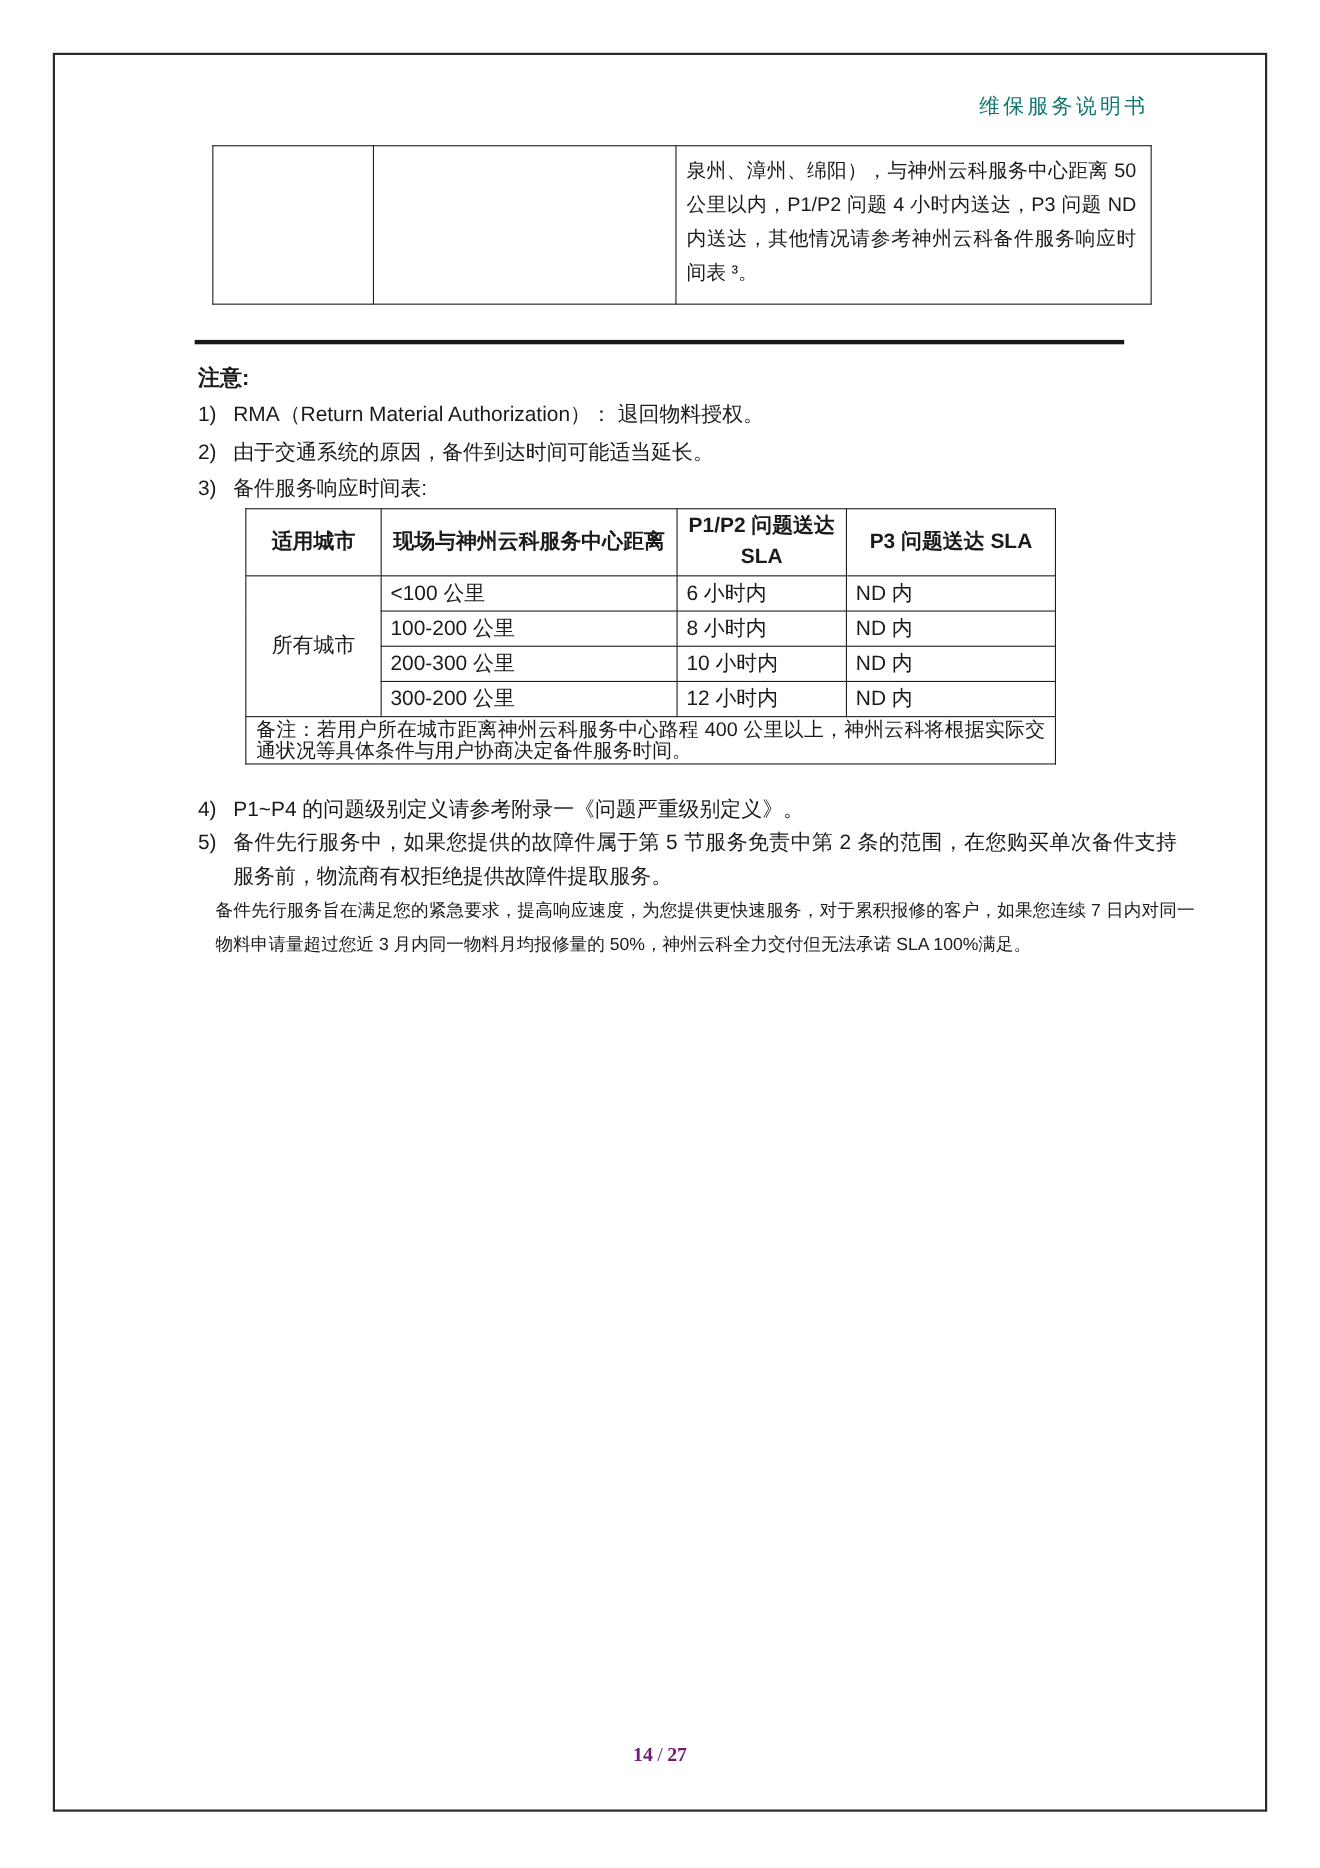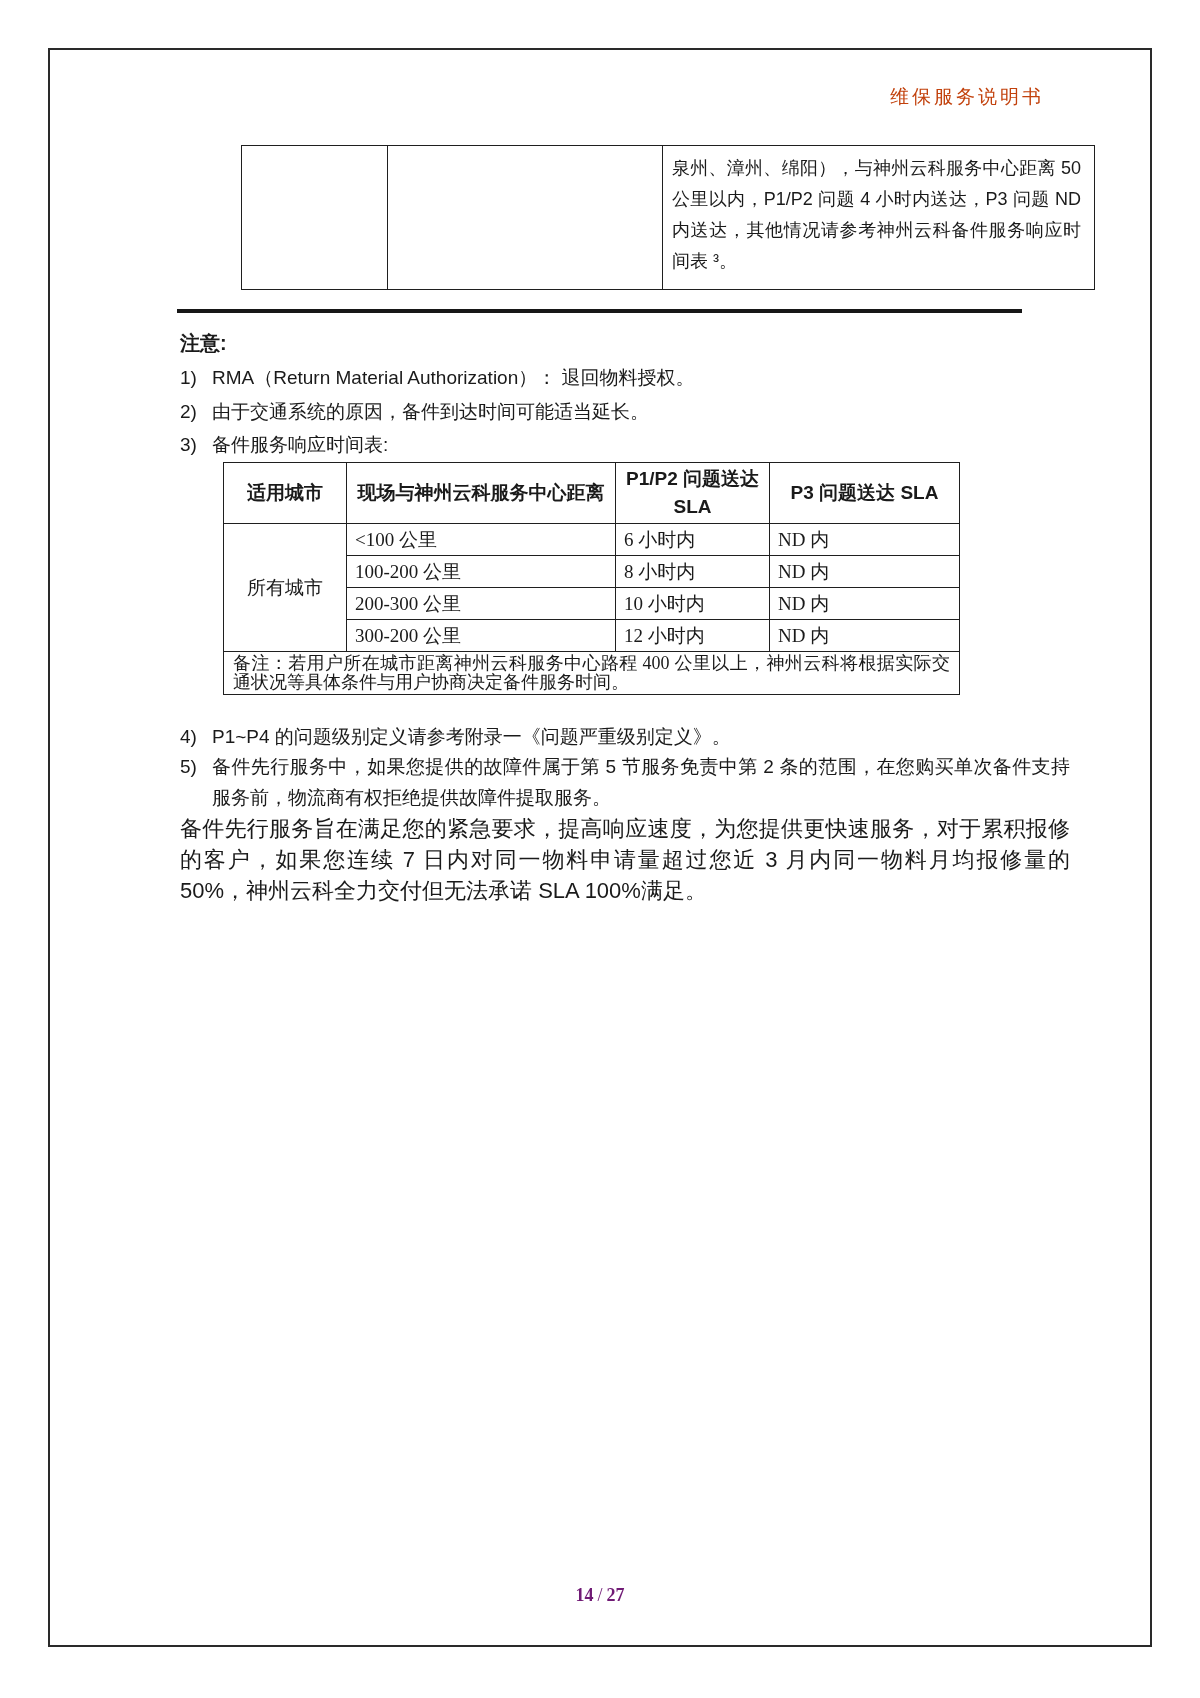--- a/index.html
+++ b/index.html
@@ -1,22 +1,22 @@
 <!DOCTYPE html>
 <html lang="zh"><head>
 <meta charset="utf-8">
 <style>
   html,body{margin:0;padding:0;background:#ffffff;}
   .page{position:relative;width:1200px;height:1698px;background:#ffffff;overflow:hidden;
         font-family:"Liberation Sans","DejaVu Sans",sans-serif;color:#1a1a1a;}
   .frame{position:absolute;left:48px;top:48px;width:1100px;height:1595px;border:2px solid #2a2a2a;}
   .doc-title{position:absolute;left:890px;top:84px;font-family:"Liberation Serif","DejaVu Serif",serif;
-             font-size:19px;letter-spacing:3px;color:#c2410c;}
+             font-size:19px;letter-spacing:3px;color:#0f766e;}
   
-  .cont-table{position:absolute;left:193px;top:145px;border-collapse:collapse;table-layout:fixed;margin-left:48px;}
+  .cont-table{position:absolute;left:193px;top:132px;border-collapse:collapse;table-layout:fixed;}
   .cont-table td{border:1.5px solid #1f1f1f;vertical-align:top;}
   .cont-table .c1{width:143px;}
   .cont-table .c2{width:272px;}
   .cont-table .c3{width:429px;height:141px;}
   .cellp{padding:6px 12px 6px 8px;font-size:18px;line-height:31px;text-align:justify;}
   
   .thick-rule{position:absolute;left:177px;top:309px;width:845px;height:4px;background:#171717;}
   .notes-heading{position:absolute;left:180px;top:330px;font-size:20px;font-weight:bold;}
   
   .note-item{position:absolute;left:180px;width:890px;font-size:19px;}
@@ -25,25 +25,25 @@
   .li1{top:361px;line-height:34px;}
   .li2{top:395px;line-height:34px;}
   .li3{top:428px;line-height:34px;}
   .li4{top:720px;line-height:34px;}
   .li5{top:751px;line-height:31px;}
   
   .sla-table{position:absolute;left:223px;top:462px;border-collapse:collapse;table-layout:fixed;font-size:19px;}
   .sla-table th,.sla-table td{border:1.5px solid #1f1f1f;}
   .sla-table th{font-weight:bold;text-align:center;vertical-align:middle;line-height:28px;padding:2px 6px;height:56px;}
   .sla-table .w1{width:110px;margin-top:12px;} .sla-table .w2{width:256px;margin-top:16px;} .sla-table .w3{width:141px;} .sla-table .w4{width:177px;}
-  .sla-table td{line-height:31px;padding:0 6px 0 8px;vertical-align:middle;font-family:Liberation Serif, serif;}
+  .sla-table td{line-height:31px;padding:0 6px 0 8px;vertical-align:middle;}
   .sla-table .city-cell{text-align:center;padding:0;}
   .sla-table .remark-cell{font-size:18px;line-height:19px;padding:2px 9px;text-align:justify;}
   
-  .closing{position:absolute;left:180px;top:813px;width:890px;font-size:22px;line-height:31px;text-align:justify;}
+  .closing{position:absolute;left:196px;top:813px;width:890px;font-size:16px;line-height:31px;text-align:justify;}
   
   .footer{position:absolute;left:0;top:1585px;width:1200px;text-align:center;
           font-family:"Liberation Serif","DejaVu Serif",serif;font-size:18px;color:#701a75;}
   .footer .pg-b{font-weight:bold;}
   .footer .pg-s{font-weight:normal;padding:0 4px;}
 </style>
 </head>
 <body>
 
 <div class="page">

